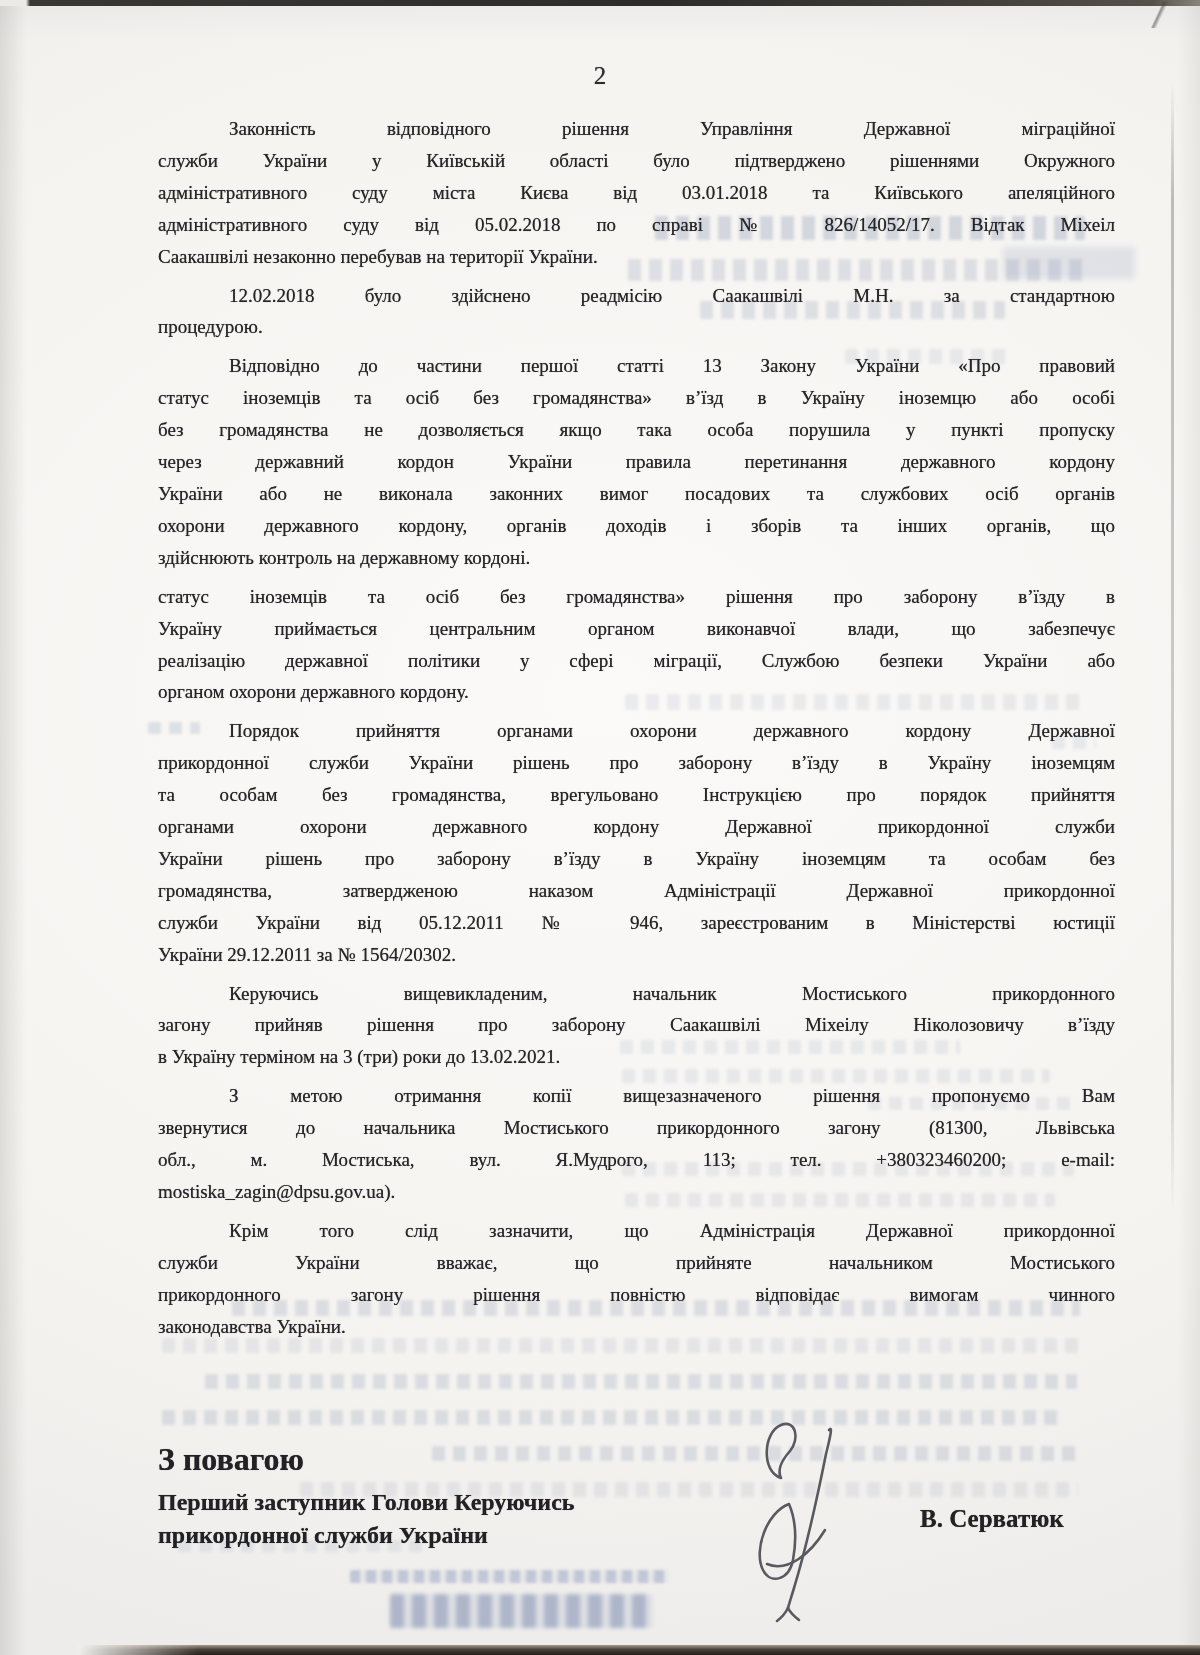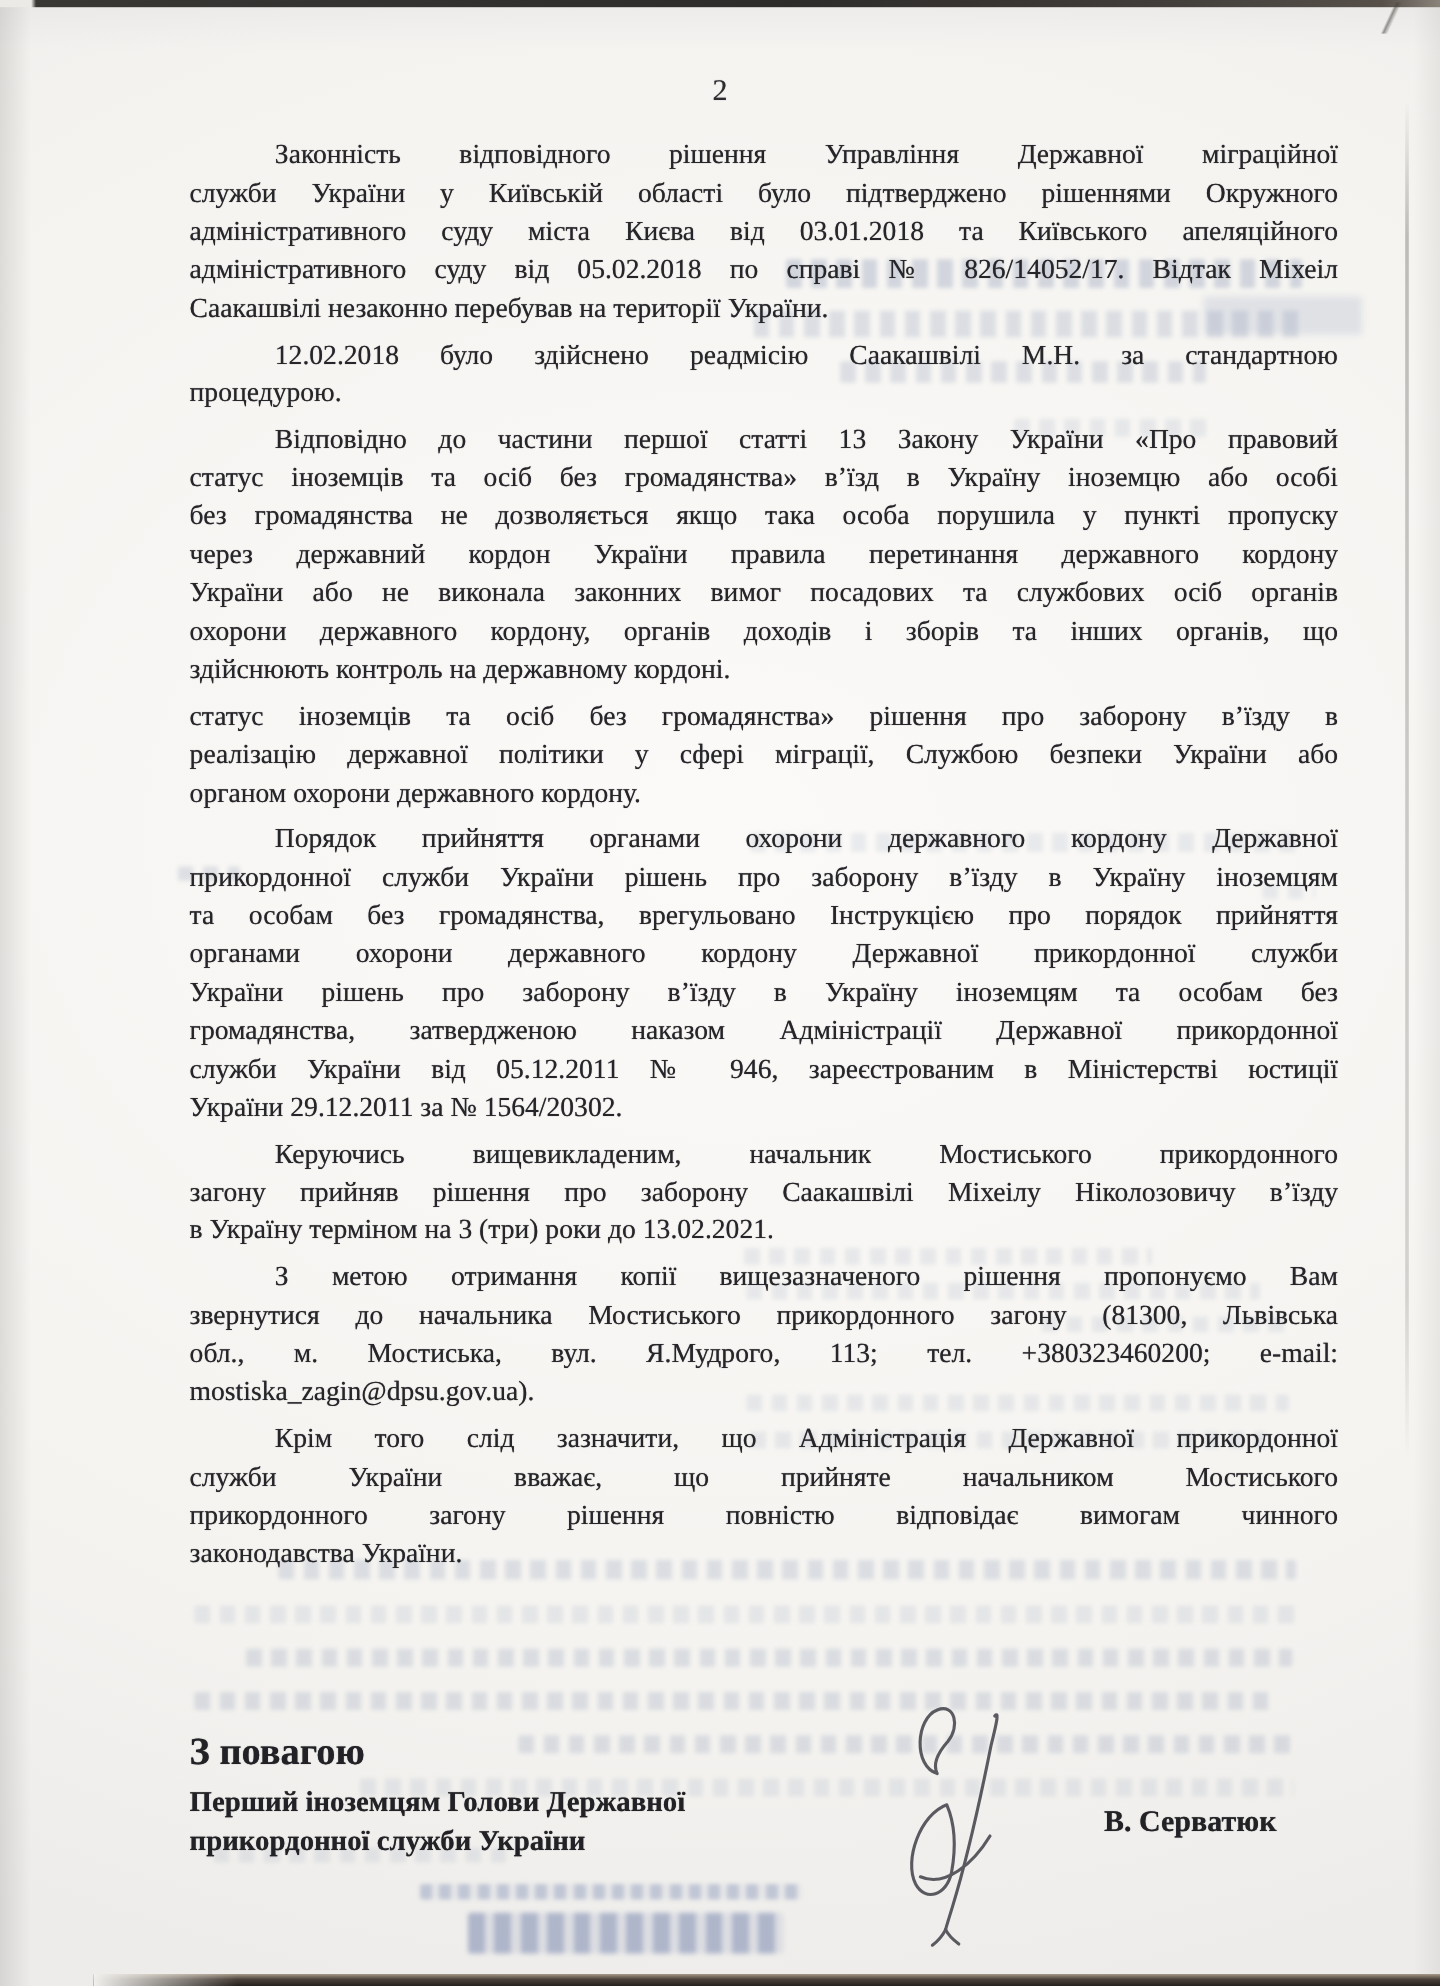--- a/index.html
+++ b/index.html
@@ -19,21 +19,21 @@
   .bottomband{position:absolute;left:78px;right:0;top:1645px;height:10px;
     background:linear-gradient(180deg,#a89a88 0%,#4a413a 45%,#26211d 100%);}
   .bottomband::before{content:"";position:absolute;left:0;top:0;bottom:0;width:120px;
     background:linear-gradient(90deg,#f0efec,rgba(240,239,236,0));}
   .fold{position:absolute;left:1171px;top:84px;width:3px;height:1130px;filter:blur(.6px);
     background:linear-gradient(180deg,transparent,rgba(120,120,118,.45) 10%,rgba(140,140,138,.32) 88%,transparent);}
 
   .pagenum{position:absolute;top:62px;left:0;width:100%;text-align:center;
     font-size:25px;color:#2c2c30;text-shadow:0 0 .7px rgba(44,44,48,.7);}
 
-  .doc{position:absolute;left:158px;top:113px;width:957px;font-size:23px;color:#26262a;}
+  .doc{position:absolute;left:158px;top:113px;width:957px;font-size:19px;color:#26262a;}
   .para{margin-top:7px;}
   .para:first-child{margin-top:0;}
   .line{line-height:31.9px;white-space:nowrap;text-align:justify;text-align-last:justify;
     text-shadow:0 0 .7px rgba(38,38,42,.75);}
   .line.first{text-indent:71px;}
   .line.last{text-align-last:left;}
 
   .salutation{position:absolute;left:158px;top:1441px;font-size:32px;font-weight:bold;
     color:#222226;text-shadow:0 0 .7px rgba(34,34,38,.8);}
   .signer-title{position:absolute;left:158px;top:1486px;font-size:24px;font-weight:bold;
@@ -104,20 +104,21 @@
         <div class="line first">Відповідно до частини першої статті 13 Закону України «Про правовий</div>
         <div class="line">статус іноземців та осіб без громадянства» в’їзд в Україну іноземцю або особі</div>
         <div class="line">без громадянства не дозволяється якщо така особа порушила у пункті пропуску</div>
         <div class="line">через державний кордон України правила перетинання державного кордону</div>
         <div class="line">України або не виконала законних вимог посадових та службових осіб органів</div>
         <div class="line">охорони державного кордону, органів доходів і зборів та інших органів, що</div>
         <div class="line last">здійснюють контроль на державному кордоні.</div>
       </div>
       <div class="para">
         <div class="line">статус іноземців та осіб без громадянства» рішення про заборону в’їзду в</div>
+        <div class="line">Україну приймається центральним органом виконавчої влади, що забезпечує</div>
         <div class="line">реалізацію державної політики у сфері міграції, Службою безпеки України або</div>
         <div class="line last">органом охорони державного кордону.</div>
       </div>
       <div class="para">
         <div class="line first">Порядок прийняття органами охорони державного кордону Державної</div>
         <div class="line">прикордонної служби України рішень про заборону в’їзду в Україну іноземцям</div>
         <div class="line">та особам без громадянства, врегульовано Інструкцією про порядок прийняття</div>
         <div class="line">органами охорони державного кордону Державної прикордонної служби</div>
         <div class="line">України рішень про заборону в’їзду в Україну іноземцям та особам без</div>
         <div class="line">громадянства, затвердженою наказом Адміністрації Державної прикордонної</div>
@@ -138,21 +139,21 @@
       <div class="para">
         <div class="line first">Крім того слід зазначити, що Адміністрація Державної прикордонної</div>
         <div class="line">служби    України    вважає,    що    прийняте    начальником    Мостиського</div>
         <div class="line">прикордонного загону рішення повністю відповідає вимогам чинного</div>
         <div class="line last">законодавства України.</div>
       </div>
     </div>
 
   <div class="salutation">З повагою</div>
   <div class="signer-title">
-    <div>Перший іноземцям Голови Державної</div>
+    <div>Перший заступник Голови Керуючись</div>
     <div>прикордонної служби України</div>
   </div>
   <div class="signer-name">В. Серватюк</div>
 
   <svg class="sig" viewBox="0 0 132 212">
     <g fill="none" stroke="#45454d" stroke-width="2.6" stroke-linecap="round" opacity="0.88">
       <path d="M 96,18 C 100,13 97,26 93,42 C 85,82 72,140 61,176 C 58,186 56,192 55,196"></path>
       <path d="M 48,66 C 28,60 30,20 48,13 C 63,7 67,27 57,39 C 49,48 44,58 48,66"></path>
       <path d="M 56,92 C 34,100 20,138 30,158 C 38,173 56,168 60,148 C 64,126 62,106 56,92"></path>
       <path d="M 34,152 C 55,161 78,141 92,118"></path>

